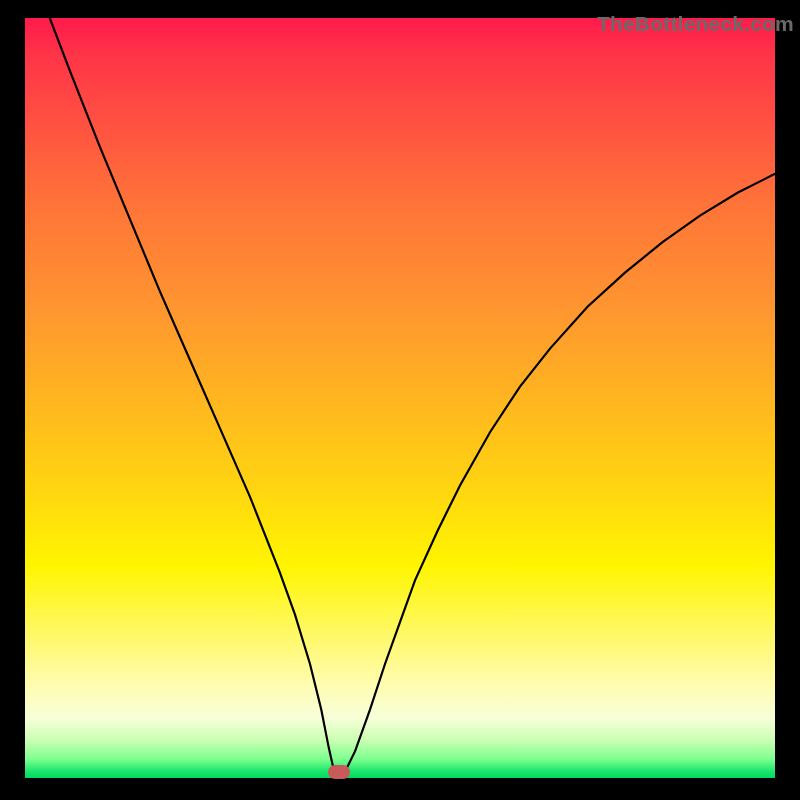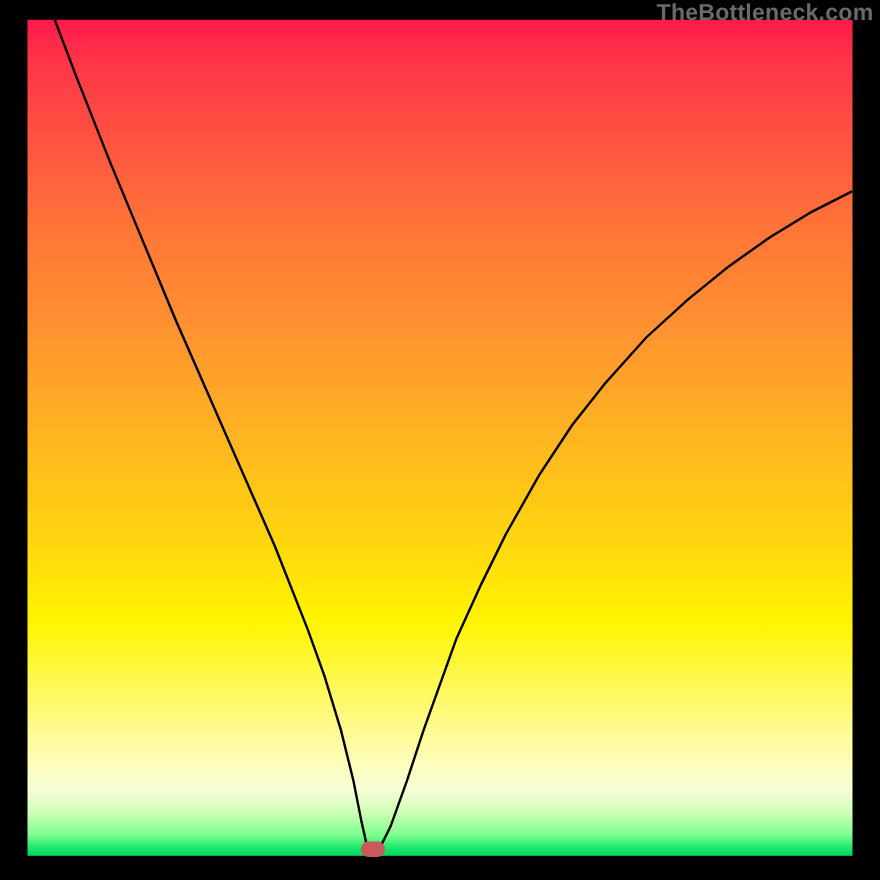--- a/index.html
+++ b/index.html
@@ -52,21 +52,21 @@
   .marker {
     position: absolute;
     width: 22px;
     height: 14px;
     background: #c85a5a;
     border-radius: 7px;
     transform: translate(-50%, -50%);
   }
   .watermark {
     position: absolute;
-    top: 0px;
+    top: 12px;
     right: 6px;
     font-family: Arial, Helvetica, sans-serif;
     font-size: 21px;
     font-weight: bold;
     color: #6a6a6a;
     letter-spacing: 0.2px;
   }
 </style>
 </head>
 <body>

